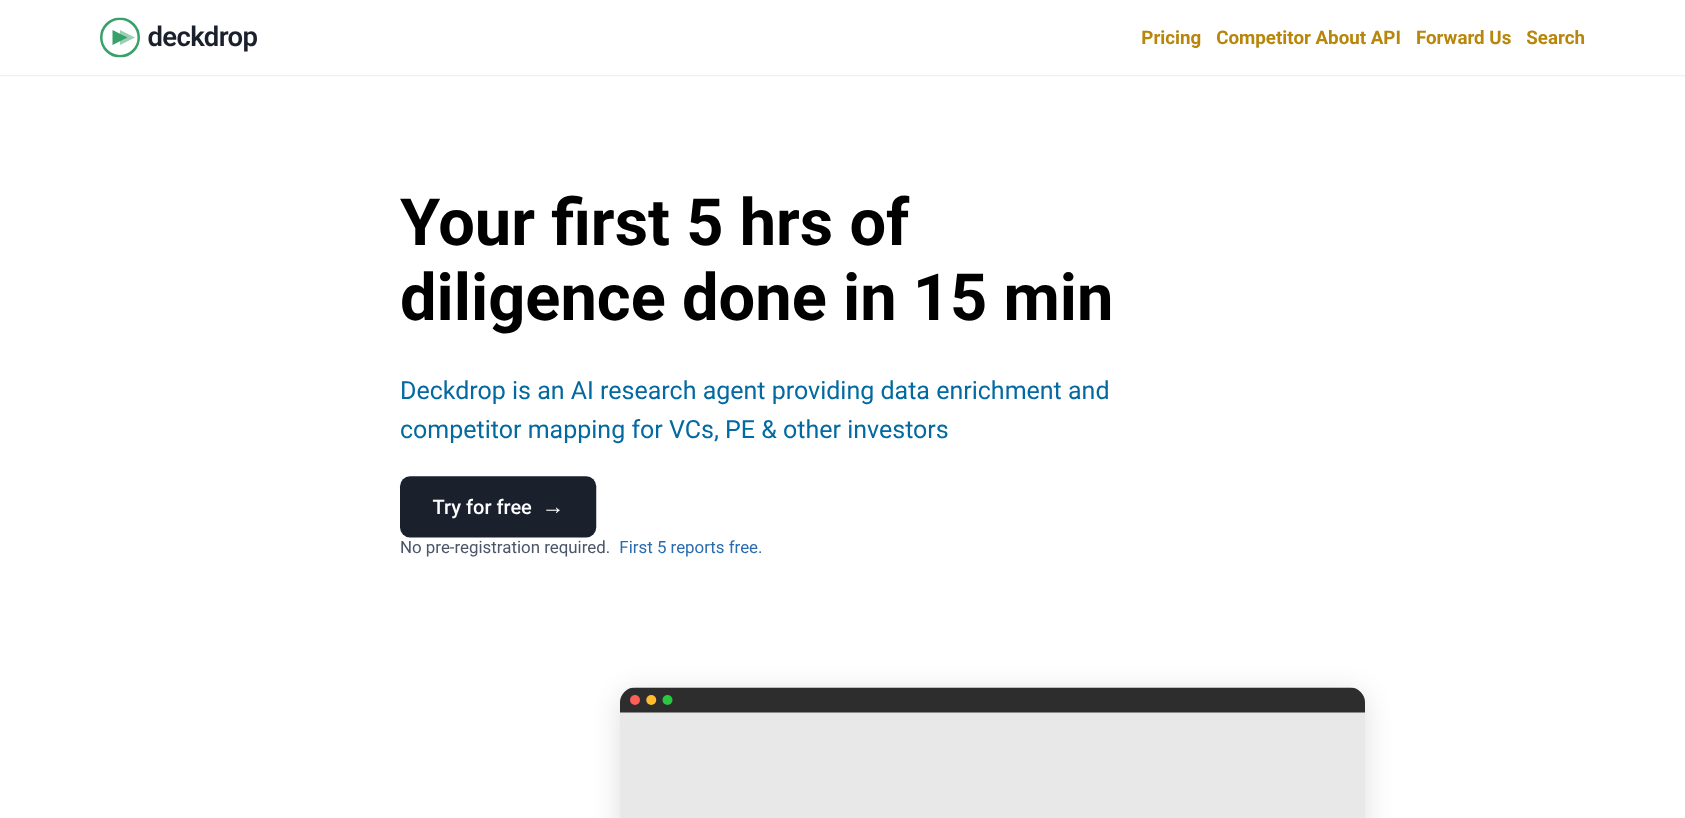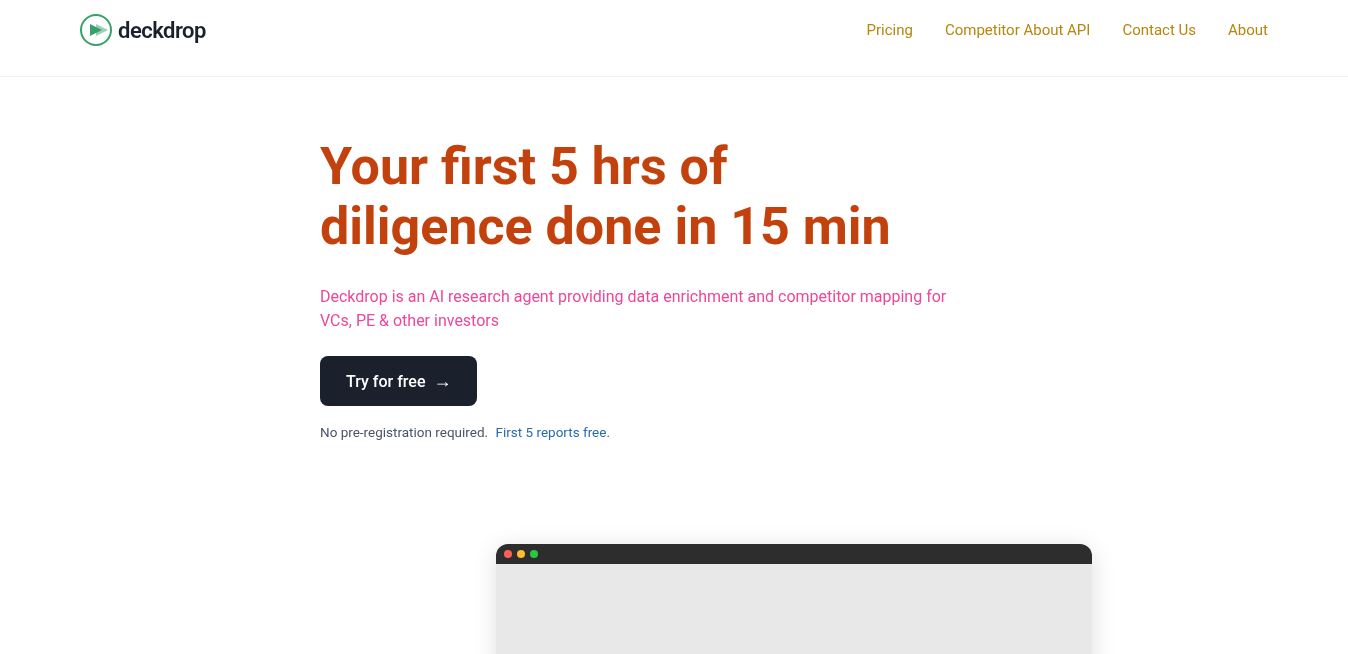--- a/index.html
+++ b/index.html
@@ -15,21 +15,21 @@
       width: 1348px;
       min-height: 654px;
       overflow-x: hidden;
     }
 
     
     .navbar {
       display: flex;
       align-items: center;
       justify-content: space-between;
-      padding: 14px 80px 30px 80px;
+      padding: 14px 80px 14px 80px;
       border-bottom: 1px solid #f0f0f0;
       position: sticky;
       top: 0;
       background: #fff;
       z-index: 100;
     }
 
     .logo-area {
       display: flex;
       align-items: center;
@@ -45,48 +45,50 @@
     .logo-text {
       font-size: 22px;
       font-weight: 600;
       color: #1a202c;
       letter-spacing: -0.5px;
     }
 
     .nav-links {
       display: flex;
       align-items: flex-end;
-      gap: 32px;
+      gap: 12px;
+      font-weight: bold;
     }
 
     .nav-link {
       font-size: 15px;
       color: #b7860b;
       text-decoration: none;
       cursor: pointer;
     }
 
     
     .hero {
       padding: 60px 80px 40px 320px;
       max-width: 1100px;
     }
 
     .hero-title {
       font-size: 52px;
       font-weight: 700;
       line-height: 1.15;
-      color: #c2410c;
+      color: #000000;
       margin-bottom: 28px;
       max-width: 620px;
+      margin-top: 28px;
     }
 
     .hero-subtitle {
-      font-size: 16px;
-      color: #ec4899;
+      font-size: 20px;
+      color: #0369a1;
       line-height: 1.55;
       margin-bottom: 22px;
       max-width: 640px;
       font-weight: 400;
     }
 
     .hero-description {
       font-size: 14px;
       color: #4a5568;
       line-height: 1.7;
@@ -105,21 +107,20 @@
       gap: 8px;
       background: #1a202c;
       color: #fff;
       padding: 14px 26px;
       border-radius: 8px;
       font-size: 16px;
       font-weight: 500;
       border: none;
       cursor: pointer;
       text-decoration: none;
-      margin-bottom: 18px;
     }
 
     .try-btn .arrow {
       font-size: 18px;
     }
 
     .no-register {
       font-size: 13.5px;
       color: #4a5568;
       margin-bottom: 64px;
@@ -177,22 +178,22 @@
       <circle cx="16" cy="16" r="15" stroke="#38a169" stroke-width="2" fill="none"></circle>
       <polygon points="10,10 22,16 10,22" fill="#38a169"></polygon>
       <polygon points="16,10 28,16 16,22" fill="#38a169" opacity="0.5"></polygon>
     </svg>
     <span class="logo-text">deckdrop</span>
   </a>
 
   <div class="nav-links">
     <a class="nav-link" href="#">Pricing</a>
     <a class="nav-link" href="#">Competitor About API</a>
-    <a class="nav-link" href="#">Contact Us</a>
-    <a class="nav-link" href="#">About</a>
+    <a class="nav-link" href="#">Forward Us</a>
+    <a class="nav-link" href="#">Search</a>
   </div>
 </nav>
 
 <section class="hero">
   <h1 class="hero-title">Your first 5 hrs of diligence done in 15 min</h1>
   <p class="hero-subtitle">Deckdrop is an AI research agent providing data enrichment and competitor mapping for VCs, PE &amp; other investors</p>
   <a class="try-btn" href="#">
     <span>Try for free</span>
     <span class="arrow">→</span>
   </a>

